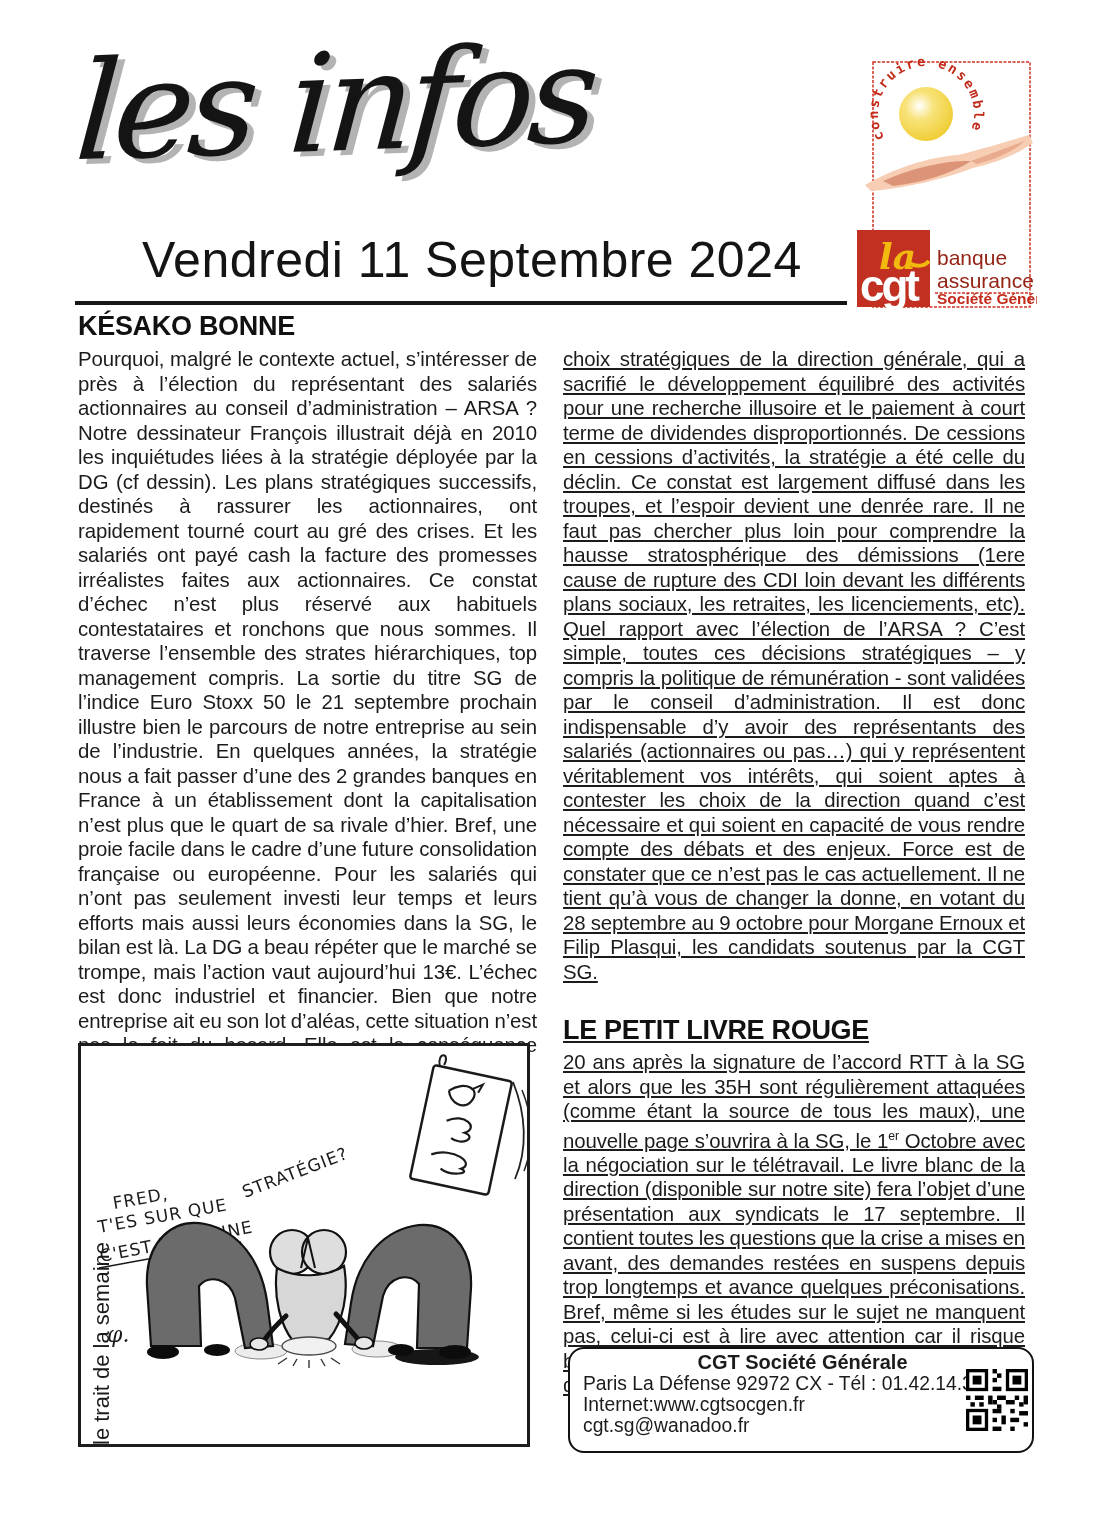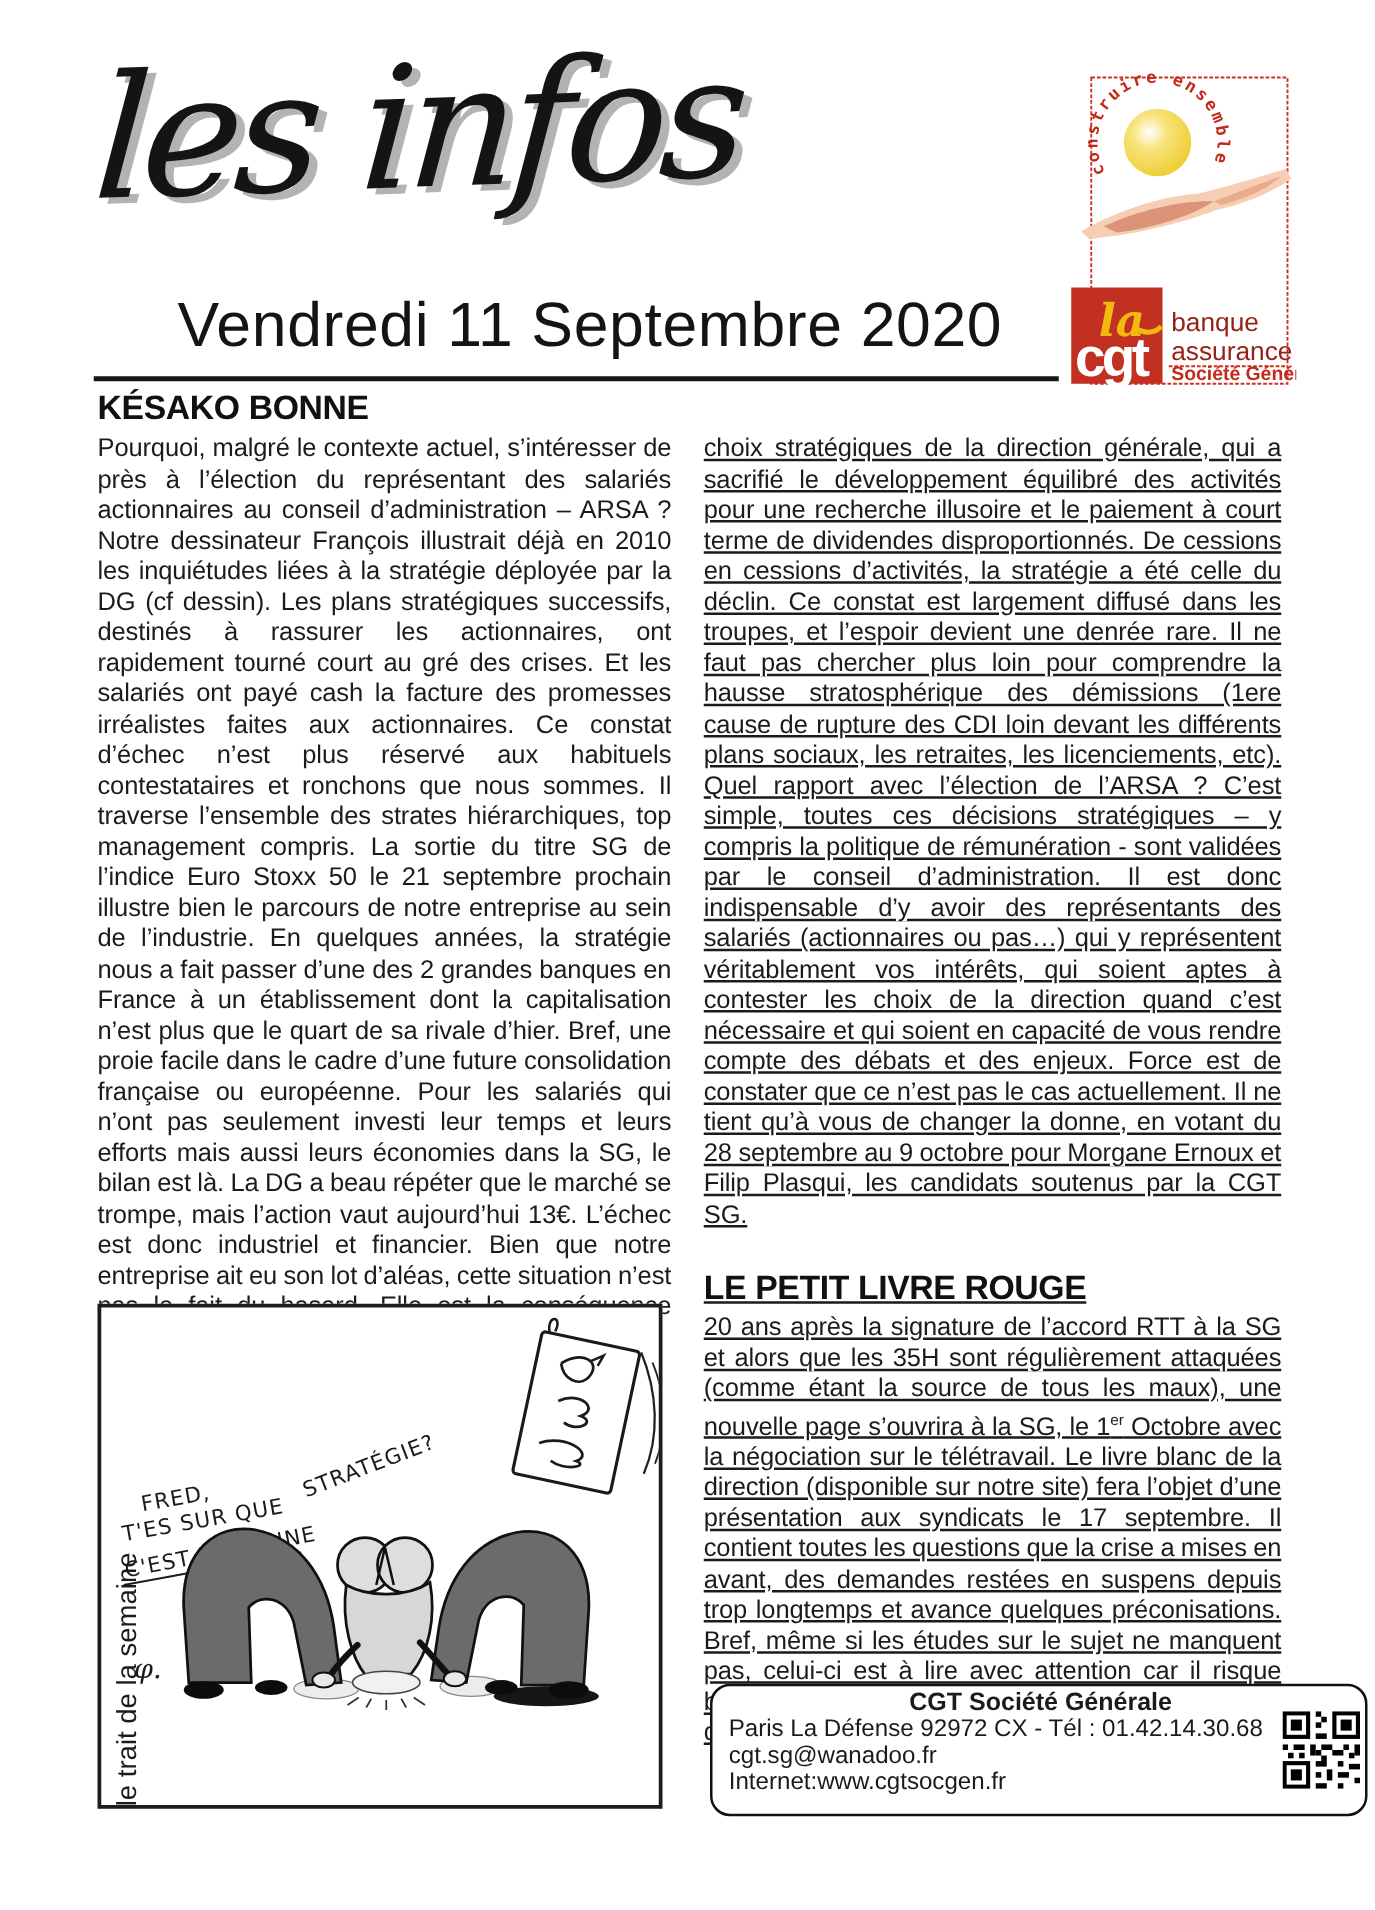--- a/index.html
+++ b/index.html
@@ -39,36 +39,36 @@
   }
   sup{font-size:0.6em;}
 
   
   .cartoon{
     position:absolute;left:78px;top:1043px;width:452px;height:404px;
     border:3px solid #1d1d1d;background:#fff;z-index:2;box-sizing:border-box;
   }
   
   .contact{
-    position:absolute;left:568px;top:1347px;width:526px;height:106px;
+    position:absolute;left:568px;top:1347px;width:466px;height:106px;
     border:2.5px solid #111;border-radius:16px;background:#fff;z-index:2;
     box-sizing:border-box;padding:2px 10px 2px 13px;
   }
   .contact .c-title{font-size:20px;font-weight:bold;text-align:center;line-height:22px;}
   .contact .c-line{font-size:19.3px;line-height:21px;padding-right:68px;white-space:nowrap;overflow:hidden;}
   .contact .c-line.full{padding-right:0;white-space:normal;text-align:justify;text-align-last:justify;}
   .contact .qr{position:absolute;right:4px;top:20px;width:62px;height:62px;}
 </style>
 </head>
 <body>
 
 <div class="page">
 
   <div class="title">les infos</div>
-  <div class="date">Vendredi 11 Septembre 2020</div>
+  <div class="date">Vendredi 11 Septembre 2024</div>
   <div class="rule"></div>
 
   <svg class="logo-svg" width="184" height="258" viewBox="0 0 184 258">
     <defs>
       <radialGradient id="sunGrad" cx="38%" cy="35%" r="75%">
         <stop offset="0%" stop-color="#ffffff"></stop>
         <stop offset="35%" stop-color="#f8e37a"></stop>
         <stop offset="100%" stop-color="#eec928"></stop>
       </radialGradient>
       <path id="arcPath" d="M31.4,85 A48,48 0 1 1 114.6,85" fill="none"></path>
@@ -162,22 +162,22 @@
         <path d="M206,312 l-9,6 M250,312 l9,6 M228,314 l0,8 M216,313 l-4,7 M240,313 l4,7" stroke="#333" stroke-width="1.4" fill="none"></path>
       </g>
 
       <text x="26" y="296" font-family="DejaVu Serif, serif" font-style="italic" font-size="22" fill="#1a1a1a">φ.</text>
     </svg>
   </div>
 
   <div class="contact">
     <div class="c-title">CGT Société Générale</div>
     <div class="c-line">Paris La Défense 92972 CX - Tél : 01.42.14.30.68</div>
+    <div class="c-line">Internet:www.cgtsocgen.fr</div>
     <div class="c-line">cgt.sg@wanadoo.fr</div>
-    <div class="c-line">Internet:www.cgtsocgen.fr</div>
     <svg class="qr" viewBox="0 0 56 56">
       <rect x="0" y="0" width="56" height="56" fill="#fff"></rect>
       <g fill="#000">
         <rect x="0" y="0" width="20" height="20"></rect>
           <rect x="36" y="0" width="20" height="20"></rect>
         <rect x="0" y="36" width="20" height="20"></rect>
       </g>
       <g fill="#fff">
         <rect x="3" y="3" width="14" height="14"></rect>
           <rect x="39" y="3" width="14" height="14"></rect>

